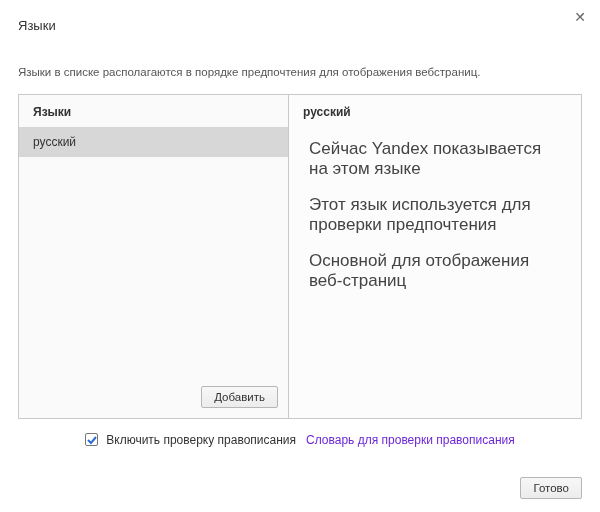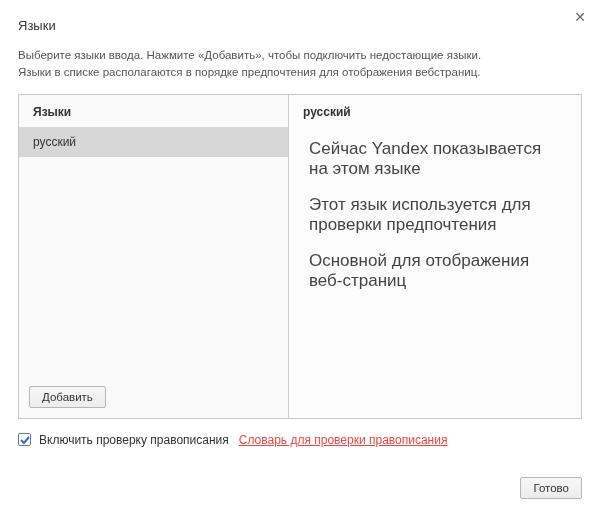--- a/index.html
+++ b/index.html
@@ -72,20 +72,21 @@
     padding: 8px 14px;
     font-size: 12px;
     color: #333;
     cursor: pointer;
   }
   .lang-item.selected {
     background: #d7d7d7;
   }
   .add-row {
     padding: 8px 10px 10px 10px;
+    text-align: right;
   }
   .btn {
     display: inline-block;
     border: 1px solid #b6b6b6;
     background: linear-gradient(#f7f7f7, #ececec);
     color: #333;
     font-size: 11.5px;
     padding: 4px 12px;
     border-radius: 2px;
     cursor: pointer;
@@ -96,62 +97,62 @@
   .detail-item {
     font-size: 17px;
     color: #444;
     padding: 8px 6px;
   }
   .footer-row {
     display: flex;
     align-items: center;
     margin-top: 14px;
     gap: 6px;
+    justify-content: center;
   }
   .chk {
     width: 13px;
     height: 13px;
     border: 1px solid #777;
     border-radius: 2px;
     display: inline-flex;
     align-items: center;
     justify-content: center;
     background: #fff;
     cursor: pointer;
   }
   .chk svg { width: 10px; height: 10px; }
   .chk-label {
     font-size: 12px;
     color: #333;
     margin-left: 2px;
   }
   .link {
-    color: #ef4444;
+    color: #6d28d9;
     cursor: pointer;
     font-size: 12px;
     margin-left: 4px;
-    text-decoration: underline;
   }
   .done-row {
     display: flex;
     justify-content: flex-end;
     margin-top: 30px;
   }
 </style>
 </head>
 <body>
 
 <div class="dialog">
 
   <div class="close-x">✕</div>
 
   <div class="title">Языки</div>
 
   <div class="instructions">
-    <span>Выберите языки ввода. Нажмите «Добавить», чтобы подключить недостающие языки.</span><br>
+    <br>
     <span>Языки в списке располагаются в порядке предпочтения для отображения вебстраниц.</span>
   </div>
 
   <div class="panels">
     <div class="left-panel">
       <div class="panel-header">Языки</div>
       <div class="lang-list">
         <div class="lang-item selected">русский</div>
       </div>
       <div class="add-row">

